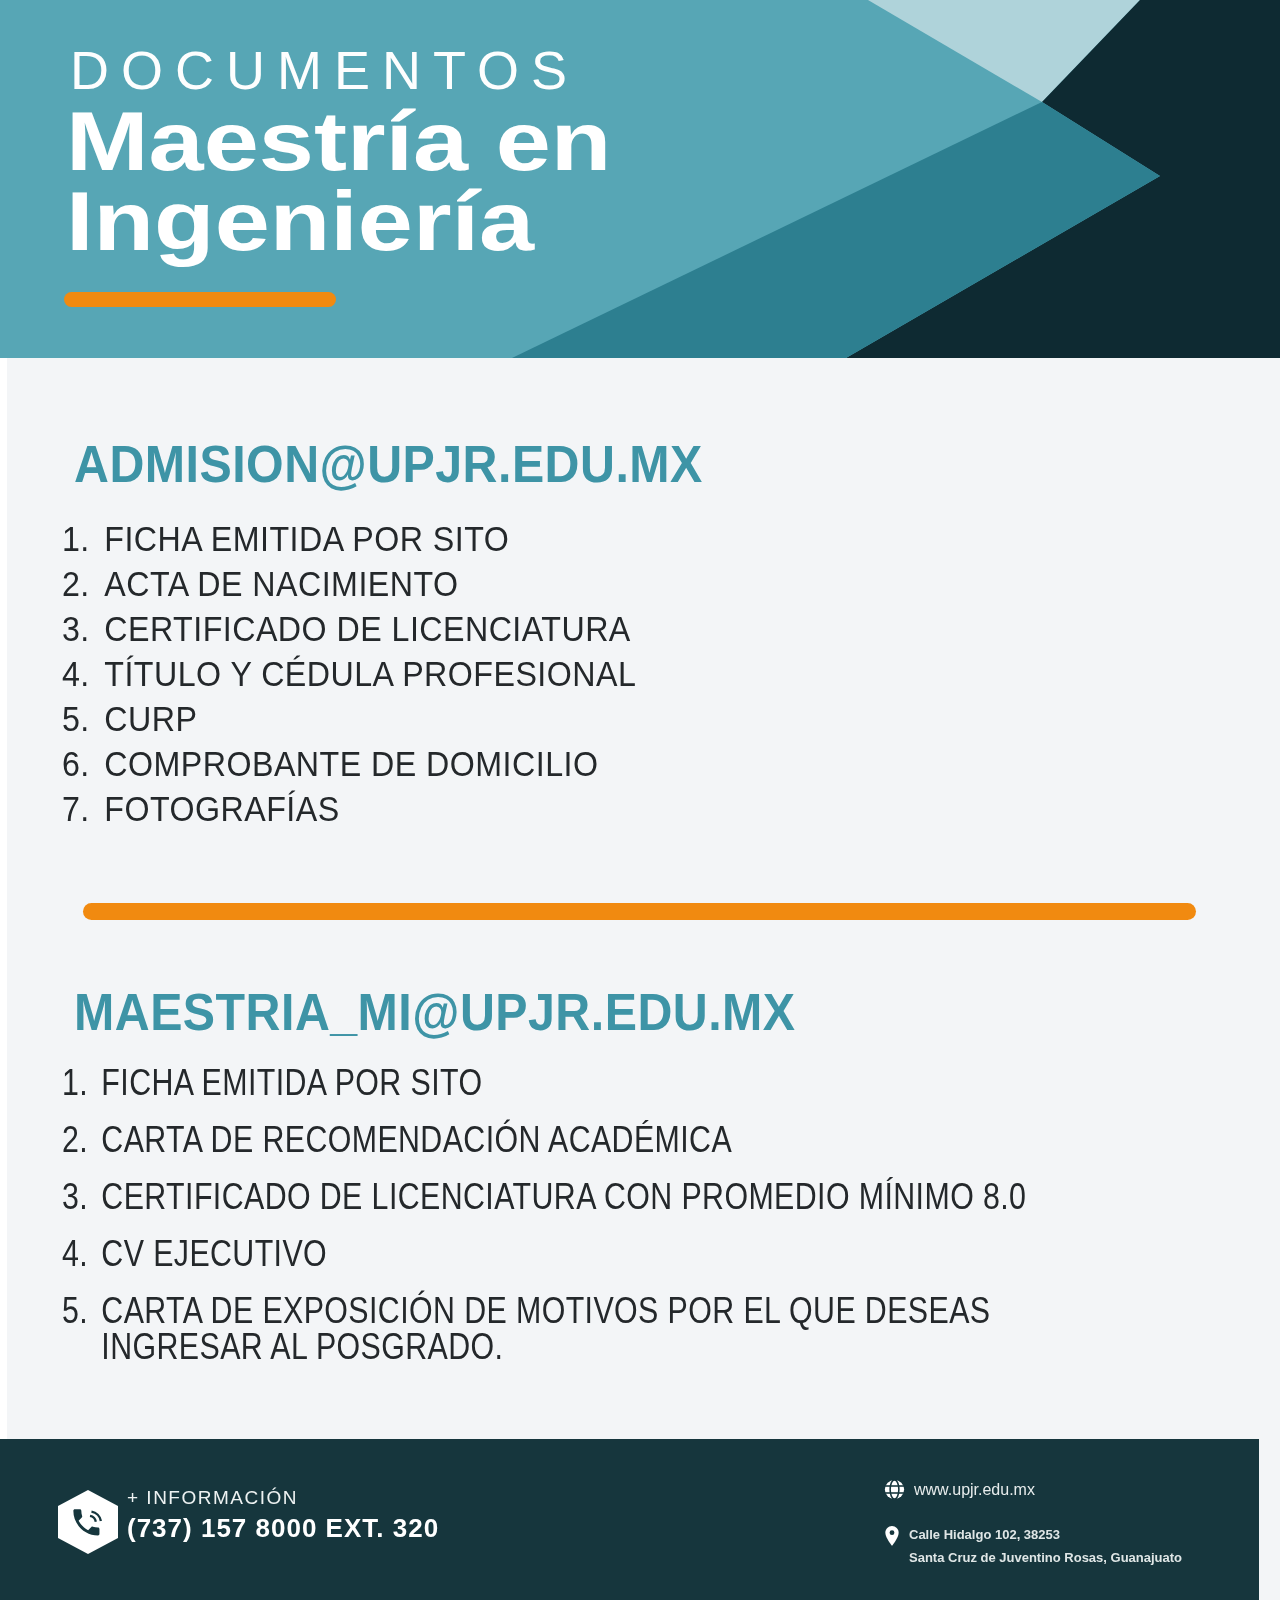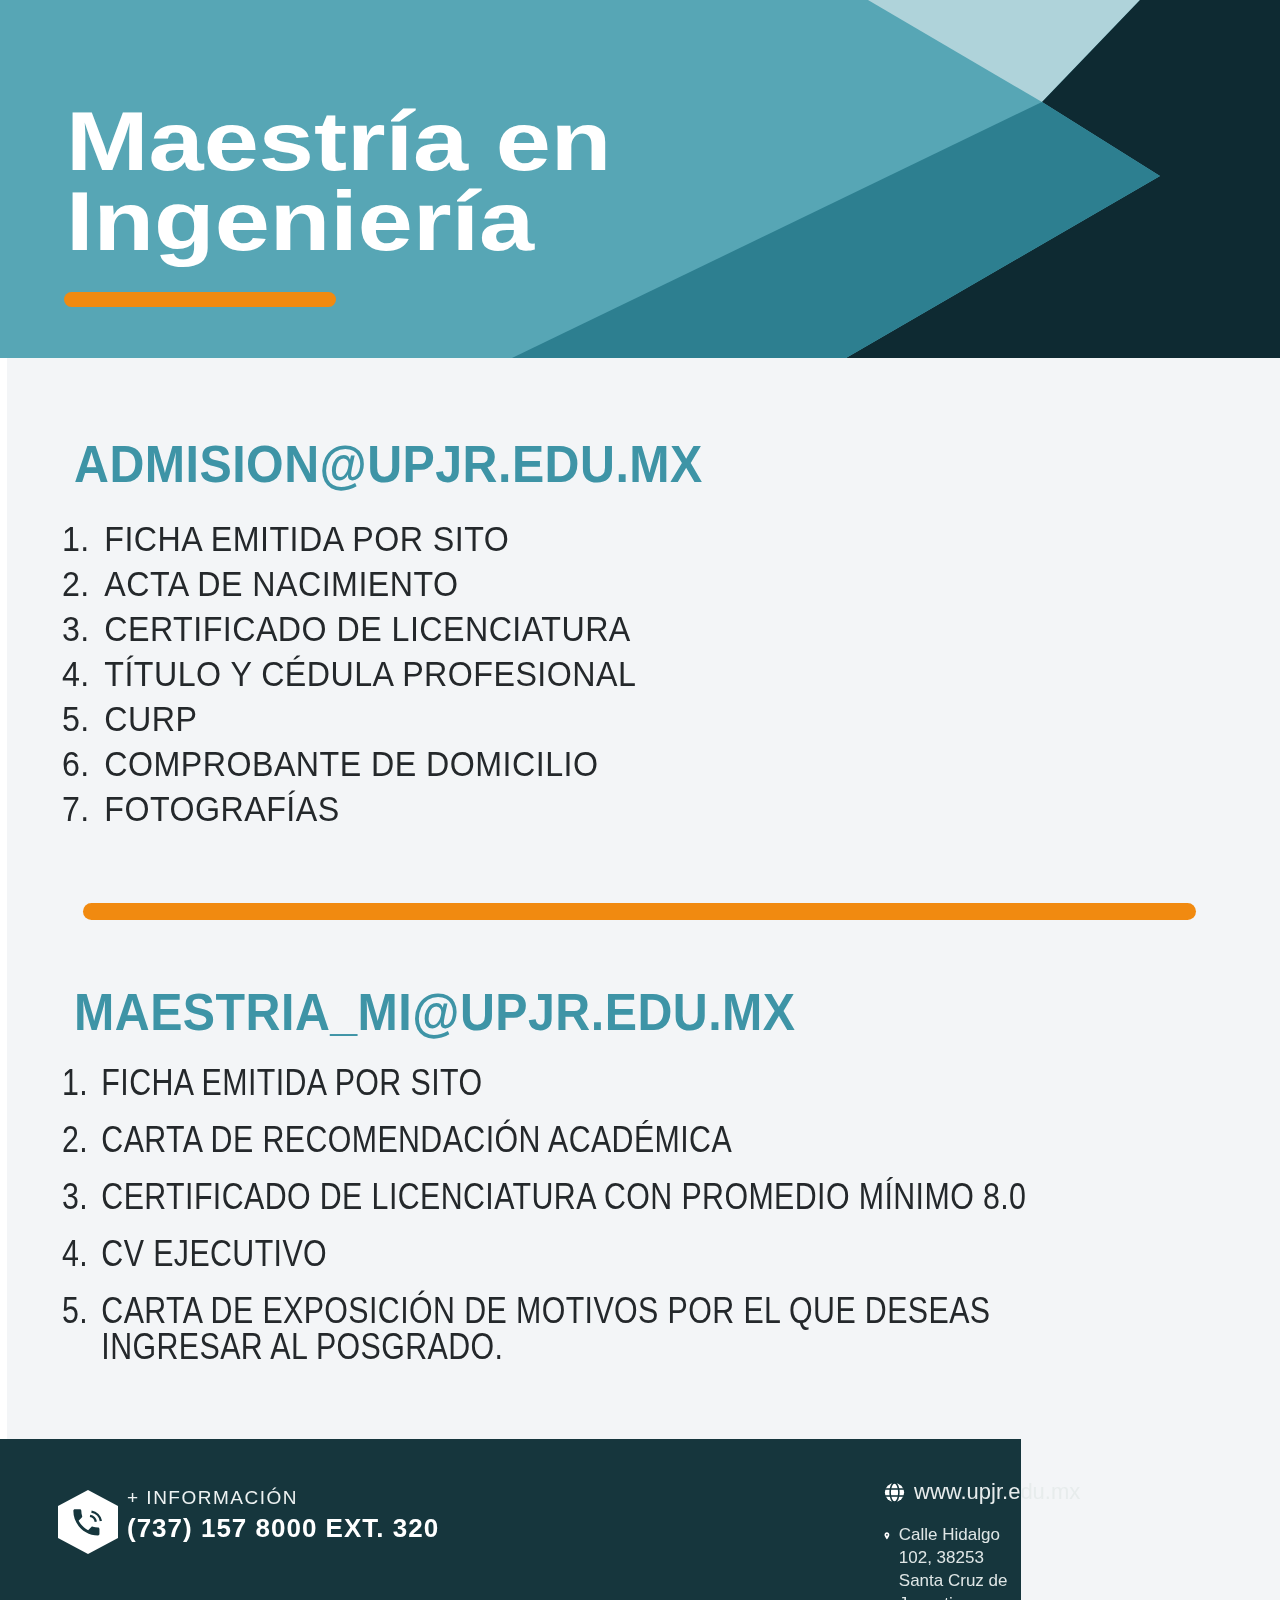--- a/index.html
+++ b/index.html
@@ -36,43 +36,44 @@
 
   #list2{left:62px;top:1065px;}
   #list2 li{font-size:37px;line-height:36px;transform:scaleX(0.82);letter-spacing:0.5px;}
   #list2 li + li{margin-top:21px;}
   #list2 .num{flex:0 0 48px;}
 
   .divider{position:absolute;left:83px;top:903px;width:1113px;height:17px;
            border-radius:9px;background:#F18A10;}
 
   
-  .footer{position:absolute;left:0;top:1439px;width:1021px;height:161px;background:#16363D;color:#fff;}
+  .footer{position:absolute;left:0;top:1439px;width:1229px;height:161px;background:#16363D;color:#fff;padding-left:30px;}
   .hex-icon{position:absolute;left:58px;top:51px;width:60px;height:64px;}
   .info-label{position:absolute;left:127px;top:48px;font-size:19px;letter-spacing:1.5px;
               color:#EDF2F2;font-weight:400;white-space:nowrap;}
   .phone-number{position:absolute;left:127px;top:74px;font-size:26px;font-weight:700;
                 letter-spacing:1px;color:#FFFFFF;white-space:nowrap;}
   .web-row{position:absolute;left:884px;top:40px;display:flex;align-items:center;gap:9px;}
-  .web-row .label{font-size:22px;color:#E7ECEC;}
+  .web-row .label{font-size:16px;color:#E7ECEC;}
   .addr-row{position:absolute;left:884px;top:84px;display:flex;align-items:flex-start;gap:9px;}
-  .addr-text{font-size:17px;line-height:23px;color:#DFE6E6;white-space:pre-line;}
+  .addr-text{font-size:13px;line-height:23px;color:#DFE6E6;white-space:pre-line;font-weight:bold;}
   .icon-svg{display:block;}
 </style>
 </head>
 <body>
 
 <div class="page">
 
   <div class="header">
     <svg width="1280" height="358" viewBox="0 0 1280 358">
       <polygon points="868,0 1140,0 1042,102" fill="#AFD3DA"></polygon>
       <polygon points="1140,0 1280,0 1280,358 846,358 1160,176 1042,102" fill="#0E2A32"></polygon>
       <polygon points="1042,102 1160,176 846,358 512,358" fill="#2D7F90"></polygon>
     </svg>
+    <div class="kicker">DOCUMENTOS</div>
     <h1 class="big-title">Maestría en
 Ingeniería</h1>
     <div class="header-bar"></div>
   </div>
 
   <div class="body-area"></div>
   <div class="left-strip"></div>
 
   <h2 class="email-heading" id="email1">ADMISION@UPJR.EDU.MX</h2>
 

